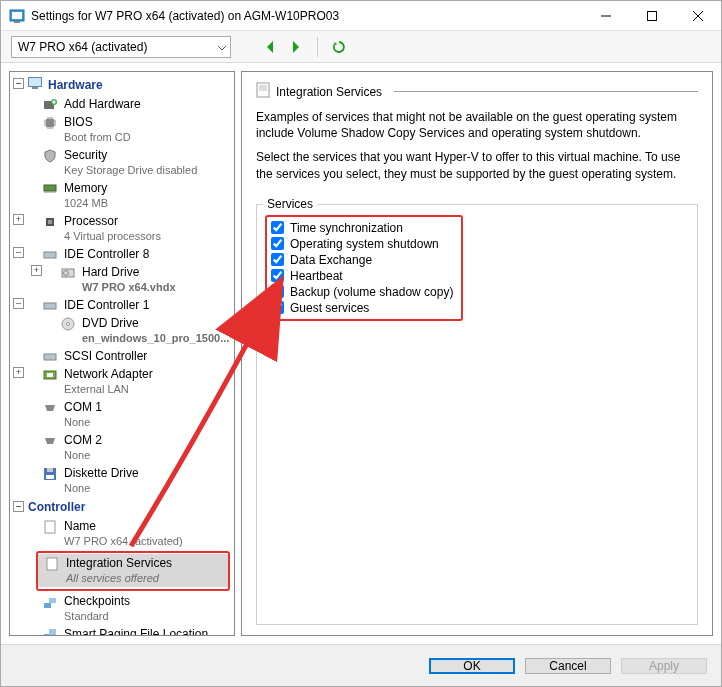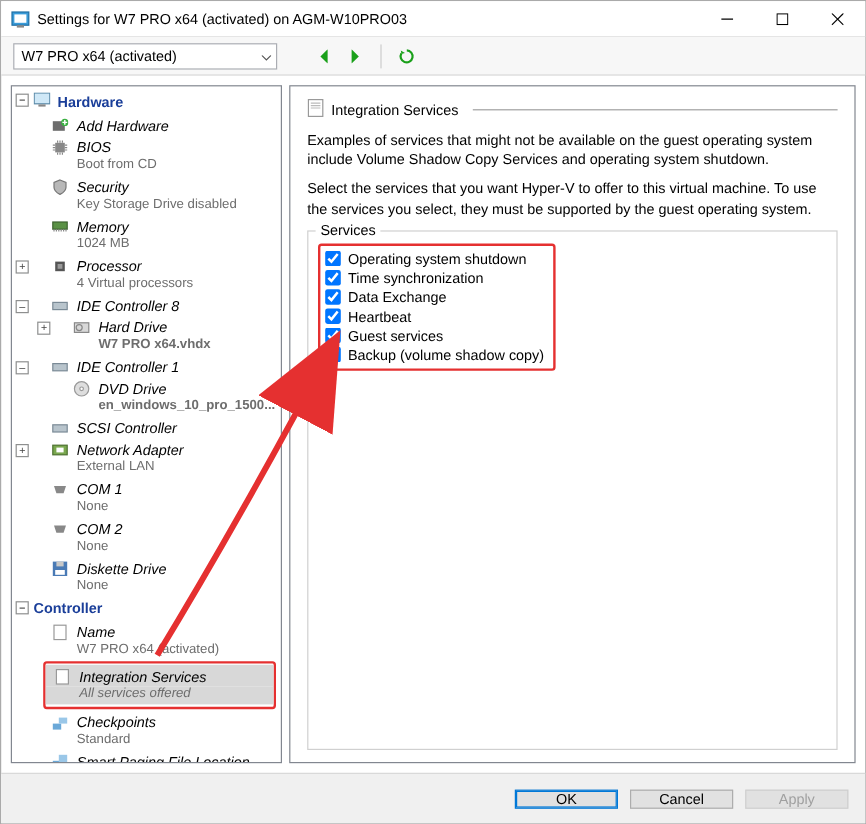--- a/index.html
+++ b/index.html
@@ -14,38 +14,38 @@
   .vm-select { display: flex; align-items: center; width: 220px; height: 22px; border: 1px solid #abadb3; background: #fff; padding: 0 4px 0 6px; justify-content: space-between; }
   .tb-btn { width: 22px; height: 22px; display: flex; align-items: center; justify-content: center; }
   .tb-sep { width: 1px; height: 20px; background: #ccc; margin: 0 6px; }
 
   .body { flex: 1; display: flex; padding: 8px; gap: 6px; min-height: 0; }
   .nav { width: 226px; border: 1px solid #828790; background: #fff; display: flex; flex-direction: column; }
   .nav-scroll { width: 16px; border-left: 1px solid #cdcdcd; background: #f0f0f0; }
   .nav-inner { flex: 1; overflow: hidden; padding-top: 2px; }
   .hdr { color: #1a3e99; font-weight: 600; padding: 3px 4px 3px 18px; display: flex; align-items: center; gap: 6px; position: relative; }
   .hdr .exp { position: absolute; left: 3px; top: 4px; width: 11px; height: 11px; border: 1px solid #8e8f8f; background: #fff; display:flex; align-items:center; justify-content:center; font-size:9px; color:#444; line-height:1; }
-  .row { display: flex; align-items: center; padding: 2px 0 0 0; position: relative; min-height: 17px; font-style: italic; }
+  .row { display: flex; align-items: flex-start; padding: 2px 0 0 0; position: relative; min-height: 17px; }
   .row .exp { position: absolute; left: 3px; width: 11px; height: 11px; border: 1px solid #8e8f8f; background: #fff; display:flex; align-items:center; justify-content:center; font-size:9px; color:#444; line-height:1;}
   .row .ic { width: 16px; height: 16px; margin-right: 6px; display:flex; align-items:center; justify-content:center; }
   .row.l1 { padding-left: 32px; }
   .row.l2 { padding-left: 50px; }
   .sub { color: #6d6d6d; padding-left: 54px; font-size: 11px; line-height: 13px; padding-bottom: 2px;}
   .sub.l2 { padding-left: 72px; font-weight: bold; }
   .row.sel { background: #d8d8d8; }
   .sub.sel { background: #d8d8d8; font-style: italic; }
   .highlight-box { border: 2px solid #e53030; border-radius: 3px; margin: 1px 4px 1px 26px; padding: 1px 0 2px 0; }
   .highlight-box .row.l1 { padding-left: 6px; }
   .highlight-box .sub { padding-left: 28px; }
 
   .content { flex: 1; border: 1px solid #828790; background: #fff; padding: 10px 14px; display: flex; flex-direction: column; }
   .content-title { display: flex; align-items: center; gap: 6px; color: #000; margin-bottom: 8px; }
   .content-title .line { flex: 1; height: 1px; background: #a0a0a0; margin-left: 6px; }
   .desc { color: #000; line-height: 1.35; margin-bottom: 8px; }
-  .group { border: 1px solid #d0d0d0; padding: 8px 8px 30px 8px; margin-top: 2px; position: relative; flex:1;}
+  .group { border: 1px solid #d0d0d0; padding: 8px 8px 30px 8px; margin-top: 14px; position: relative; flex:1;}
   .group-title { position: absolute; top: -8px; left: 6px; background: #fff; padding: 0 4px; }
   .svc-box { border: 2px solid #e53030; border-radius: 3px; padding: 3px 8px 3px 4px; width: fit-content; margin-top: 2px;}
   .svc { display: flex; align-items: center; gap: 6px; padding: 1px 0; }
   .svc input { margin: 0; width: 13px; height: 13px; }
 
   .footer { height: 42px; display: flex; align-items: center; justify-content: flex-end; gap: 10px; padding: 0 14px; border-top: 1px solid #d9d9d9; background: #f0f0f0; }
   .btn { width: 86px; height: 16px; border: 1px solid #adadad; background: #e1e1e1; display: flex; align-items: center; justify-content: center; }
   .btn.default { border: 1px solid #0078d7; outline: 1px solid #0078d7; outline-offset: -2px; background: #e1e1e1; }
   .btn.disabled { color: #a0a0a0; border-color: #cfcfcf; }
 
@@ -333,41 +333,41 @@
         <span>Integration Services</span>
         <span class="line"></span>
       </div>
       <div class="desc">Examples of services that might not be available on the guest operating system include Volume Shadow Copy Services and operating system shutdown.</div>
       <div class="desc">Select the services that you want Hyper-V to offer to this virtual machine. To use the services you select, they must be supported by the guest operating system.</div>
       <div class="group">
         <span class="group-title">Services</span>
         <div class="svc-box">
           <label class="svc">
               <input type="checkbox" checked="" style="">
+              <span>Time synchronization</span>
+            </label>
+          <label class="svc">
+              <input type="checkbox" checked="" style="">
               <span>Operating system shutdown</span>
             </label>
           <label class="svc">
               <input type="checkbox" checked="" style="">
-              <span>Time synchronization</span>
-            </label>
-          <label class="svc">
-              <input type="checkbox" checked="" style="">
               <span>Data Exchange</span>
             </label>
           <label class="svc">
               <input type="checkbox" checked="" style="">
               <span>Heartbeat</span>
             </label>
           <label class="svc">
               <input type="checkbox" checked="" style="">
+              <span>Backup (volume shadow copy)</span>
+            </label>
+          <label class="svc">
+              <input type="checkbox" checked="" style="">
               <span>Guest services</span>
-            </label>
-          <label class="svc">
-              <input type="checkbox" checked="" style="">
-              <span>Backup (volume shadow copy)</span>
             </label>
         </div>
       </div>
     </div>
   </div>
 
   <div class="footer">
     <div class="btn default">
         <span>OK</span>
       </div>

